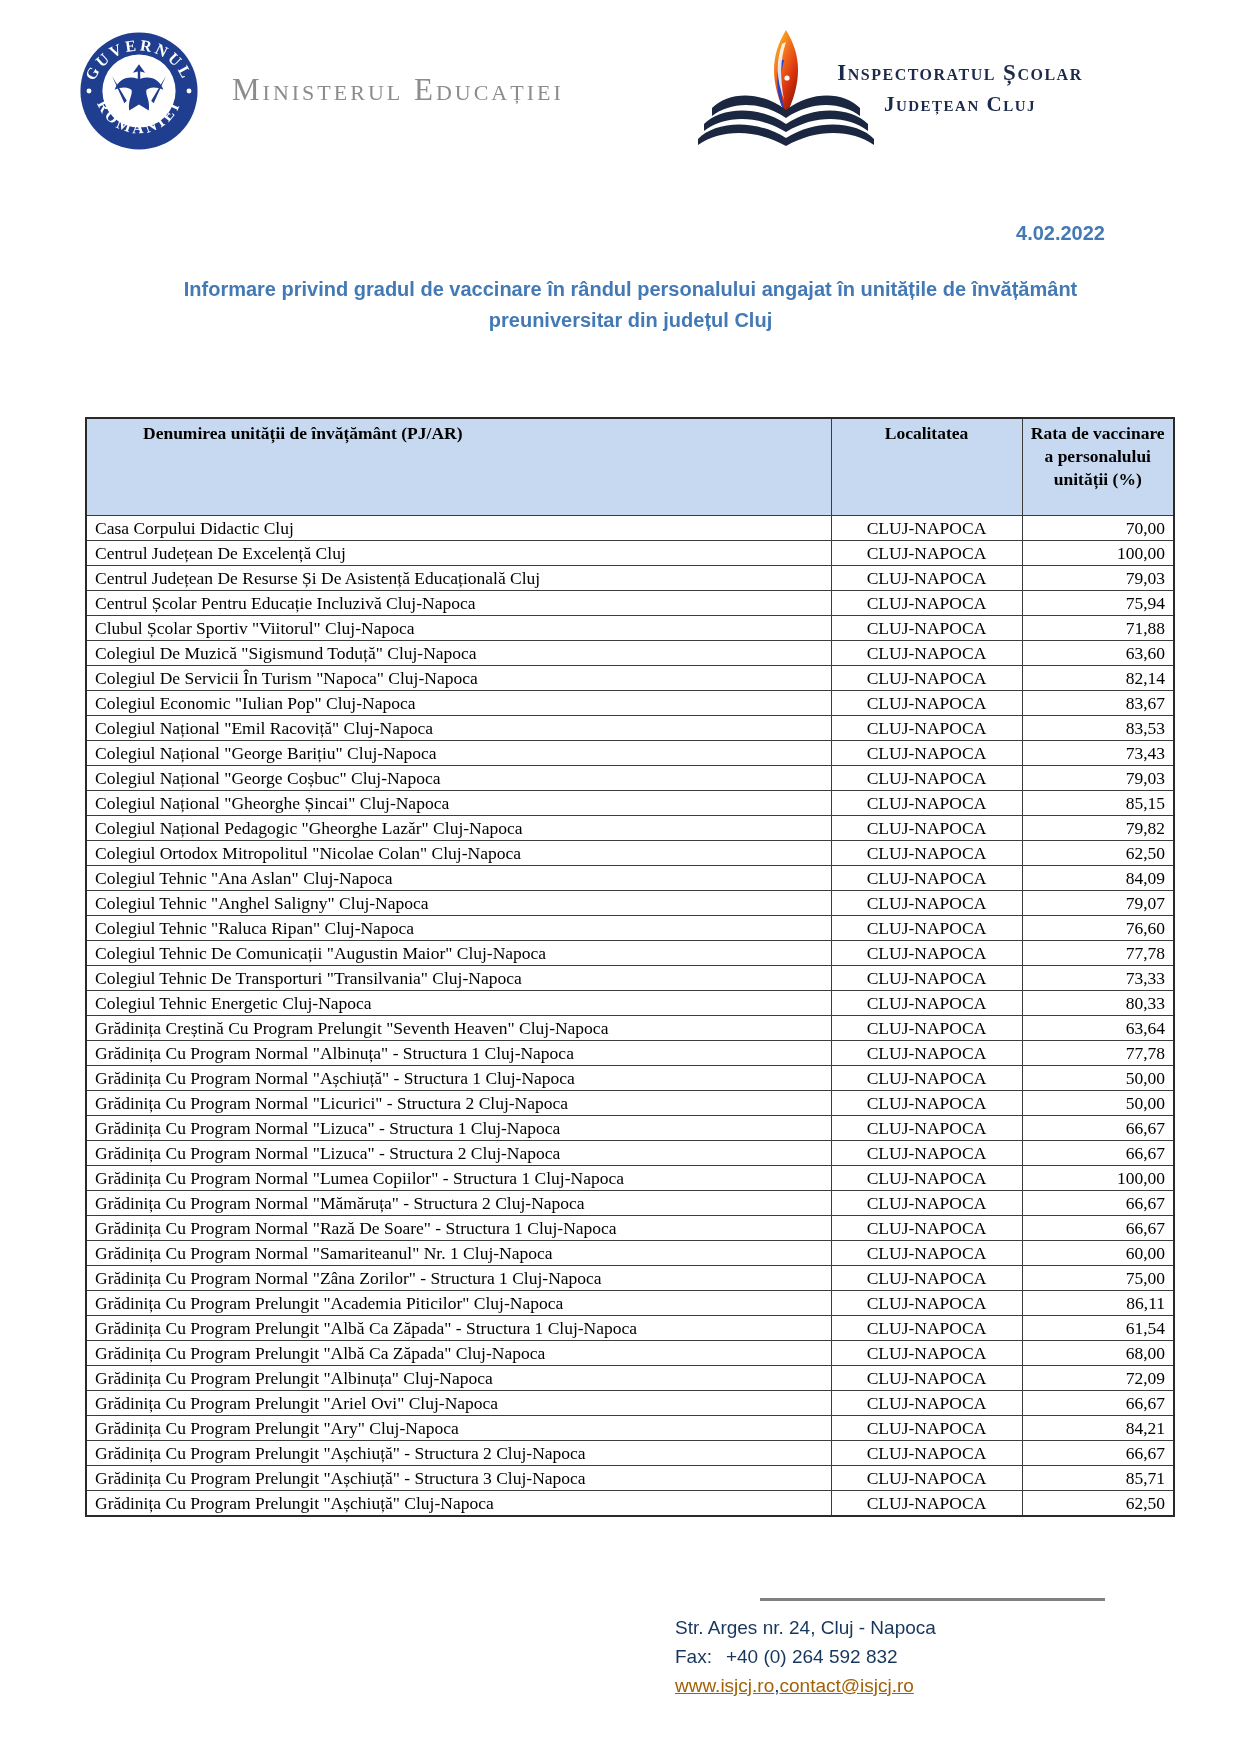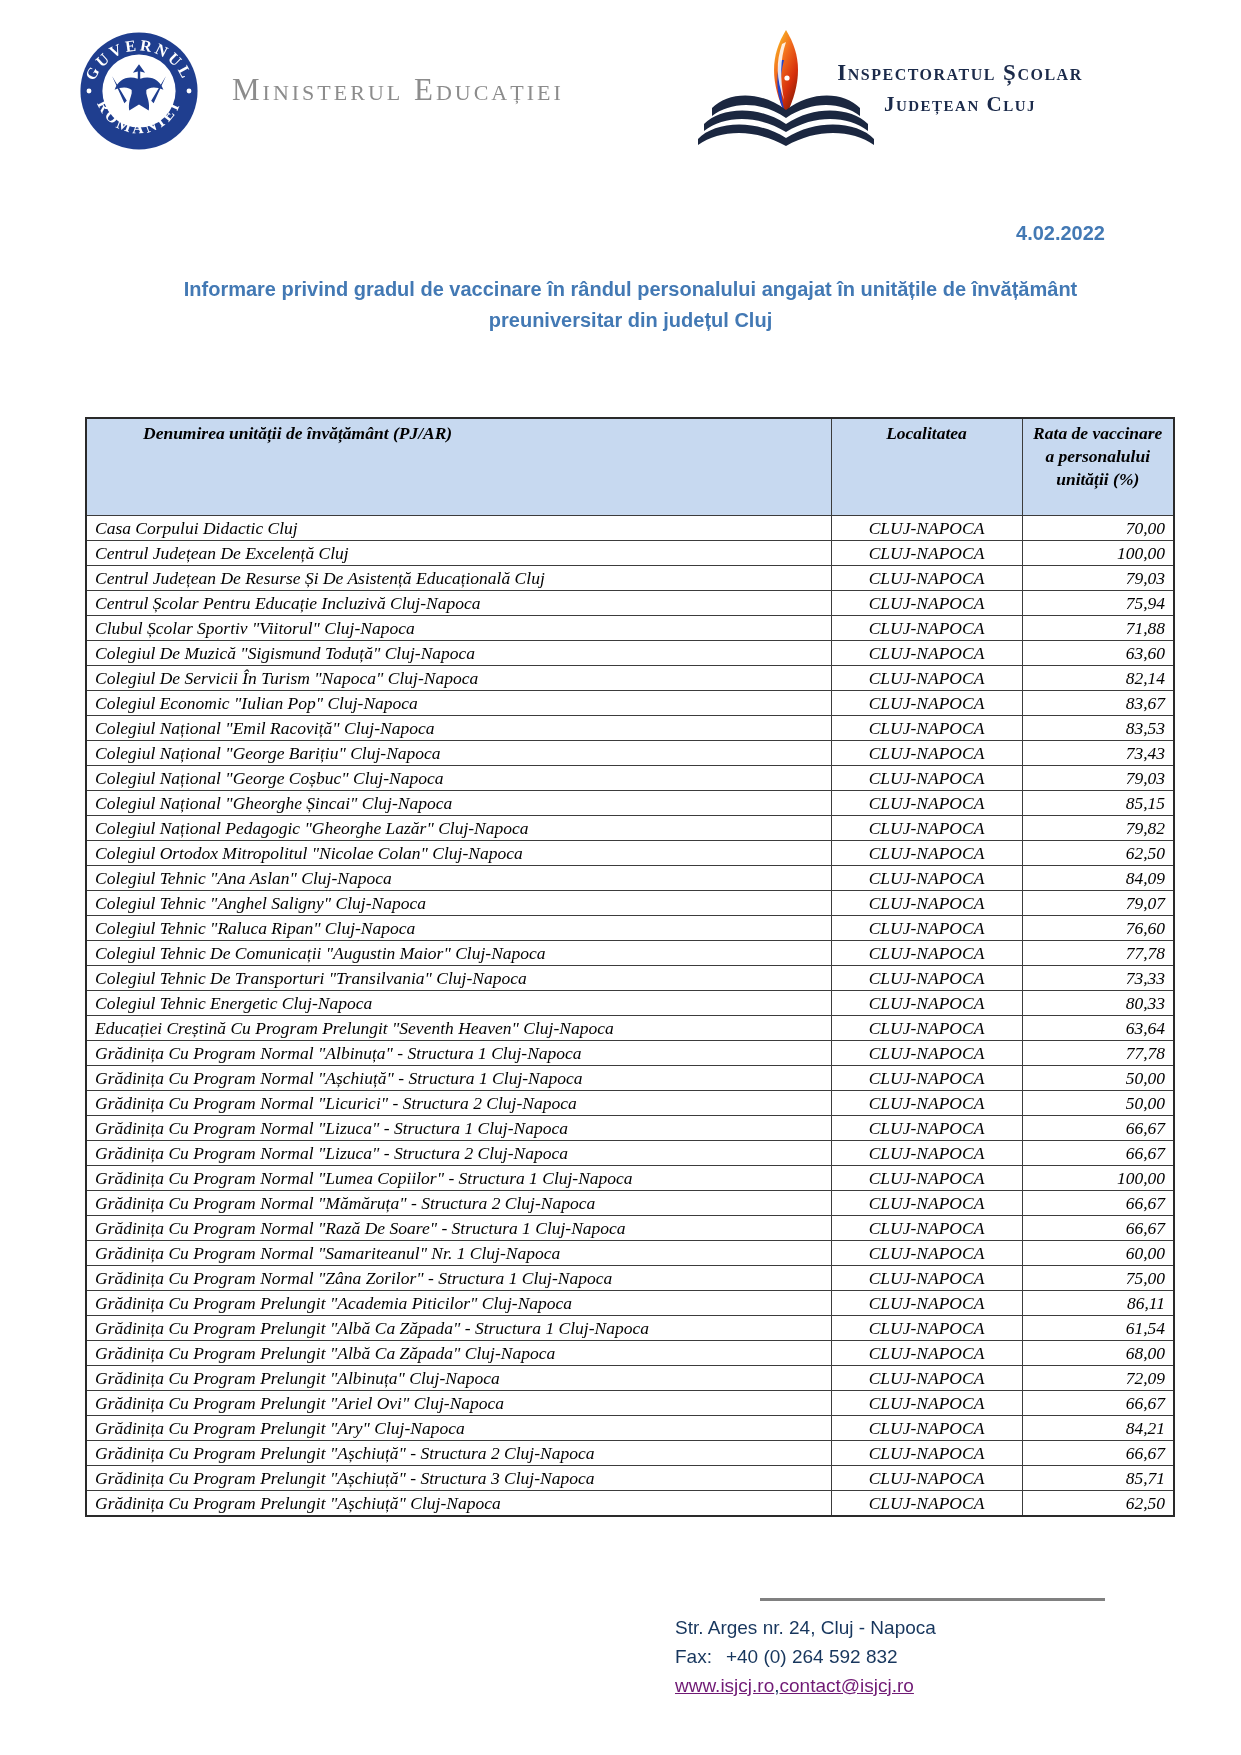--- a/index.html
+++ b/index.html
@@ -20,40 +20,40 @@
 
   
   .doc-date{position:absolute;right:136px;top:222px;font-family:"Liberation Sans",sans-serif;
         font-weight:bold;font-size:20px;color:#4379b4;}
   .doc-title{position:absolute;left:150px;right:130px;top:274px;text-align:center;
         font-family:"Liberation Sans",sans-serif;font-weight:bold;font-size:20px;
         line-height:31px;color:#4379b4;}
 
   
   table.vax{position:absolute;left:85px;top:417px;width:1088px;border-collapse:collapse;
-        table-layout:fixed;font-size:17.5px;font-style:italic;}
+        table-layout:fixed;font-size:17.5px;}
   table.vax col.c1{width:745px;} table.vax col.c2{width:191px;} table.vax col.c3{width:152px;}
   table.vax th,table.vax td{border:1px solid #3c3c3c;}
   table.vax{border:2px solid #2a2a2a;}
   table.vax th{background:#c7d9f0;font-weight:bold;vertical-align:top;padding:3px 6px;
         line-height:23px;height:90px;}
   table.vax th.h1{text-align:left;padding-left:56px;}
   table.vax th.h2{text-align:center;}
   table.vax th.h3{text-align:center;padding:3px 8px;}
   table.vax td{height:24px;padding:0 6px;line-height:23px;white-space:nowrap;overflow:hidden;}
   table.vax td.name{padding-left:8px;text-align:left;}
   table.vax td.loc{text-align:center;}
   table.vax td.rate{text-align:right;padding-right:8px;}
 
   
   .footer{position:absolute;right:136px;top:1598px;width:430px;
         font-family:"Liberation Sans",sans-serif;font-size:19px;color:#17365d;line-height:29px;}
   .footer-rule{border:0;border-top:3px solid #808080;width:345px;margin:0 0 12px auto;}
   .contact-label{margin-right:14px;}
-  .footer a{color:#701a75;text-decoration:underline;}
+  .footer a{color:#a16207;text-decoration:underline;}
 </style>
 </head>
 <body>
 
 <div class="page">
 
   <svg class="seal" viewBox="0 0 100 100">
     <circle cx="50" cy="50" r="48" fill="#1f3e8f"></circle>
     <circle cx="50" cy="50" r="30" fill="#ffffff"></circle>
     <defs>
@@ -238,21 +238,21 @@
     </tr>
 
     <tr>
       <td class="name">Colegiul Tehnic Energetic Cluj-Napoca</td>
       <td class="loc">CLUJ-NAPOCA</td>
       <td class="rate">80,33</td>
     </tr>
 
 
     <tr>
-      <td class="name">Educației Creștină Cu Program Prelungit "Seventh Heaven" Cluj-Napoca</td>
+      <td class="name">Grădinița Creștină Cu Program Prelungit "Seventh Heaven" Cluj-Napoca</td>
       <td class="loc">CLUJ-NAPOCA</td>
       <td class="rate">63,64</td>
     </tr>
 
     <tr>
       <td class="name">Grădinița Cu Program Normal "Albinuța" - Structura 1 Cluj-Napoca</td>
       <td class="loc">CLUJ-NAPOCA</td>
       <td class="rate">77,78</td>
     </tr>
 

